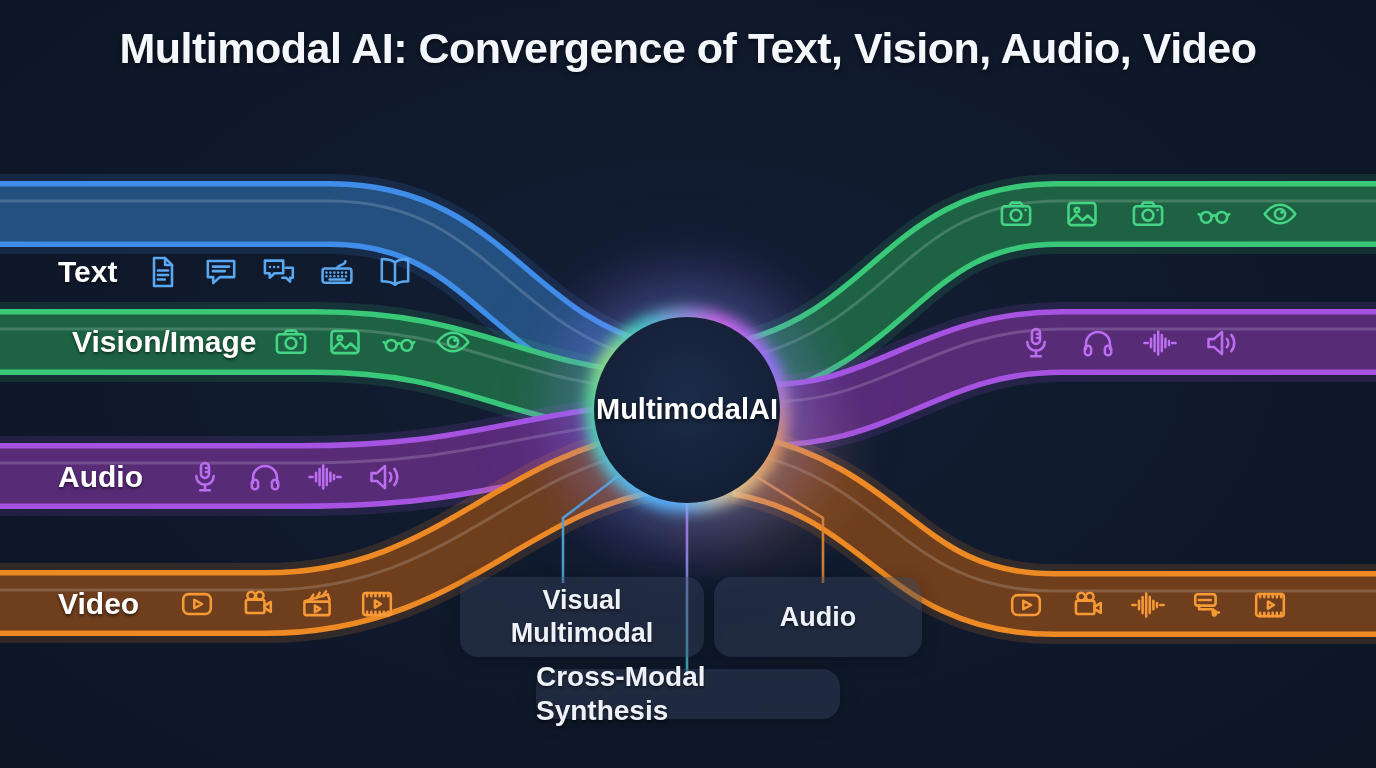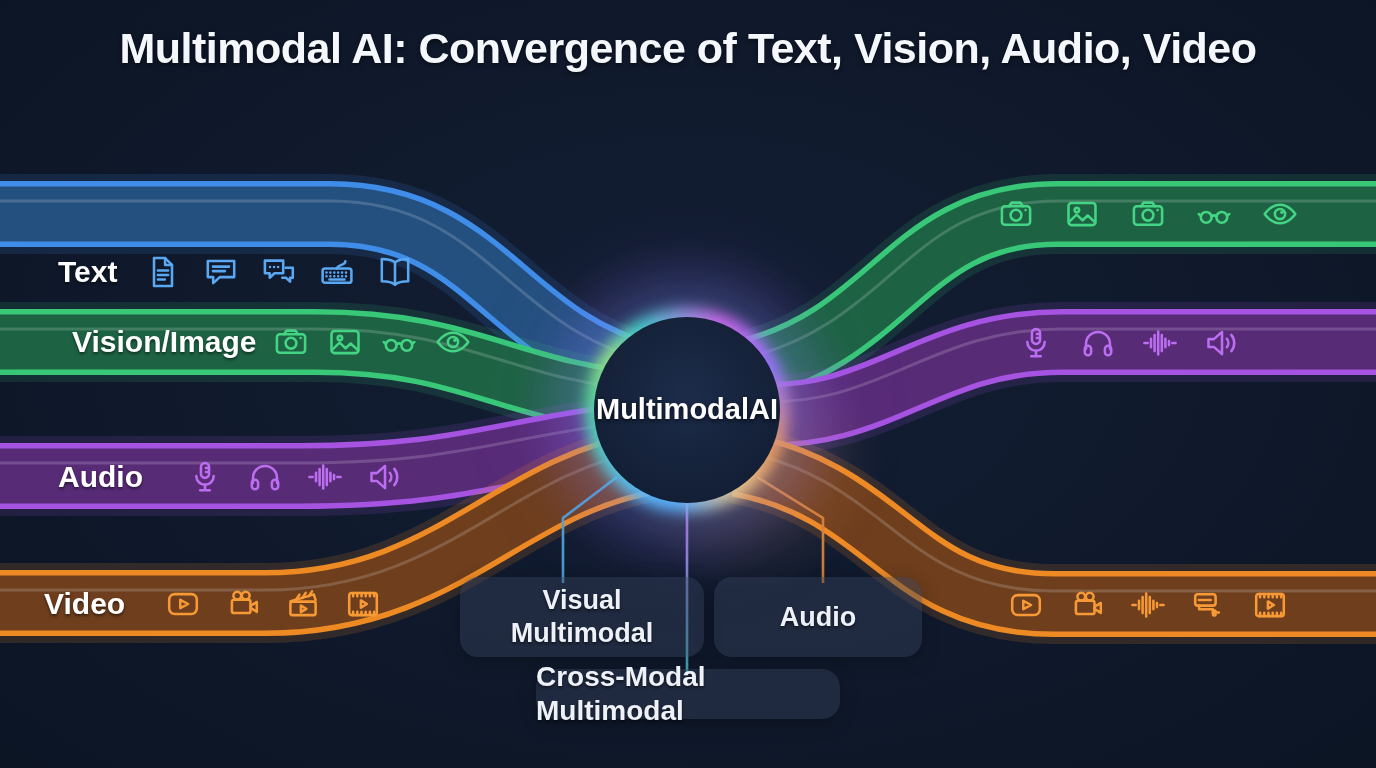--- a/index.html
+++ b/index.html
@@ -299,21 +299,21 @@
           </svg>
         </span>
       <span class="icn">
           <svg>
             <use href="#i-speaker"></use>
           </svg>
         </span>
     </span>
   </div>
 
-  <div class="band c-orange" style="left:0;top:572px;height:63px;padding-left:44px;">
+  <div class="band c-orange" style="left:0;top:572px;height:63px;padding-left:58px;">
     <span style="color:#fff">Video</span>
     <span class="icons" style="gap:24px;margin-left:40px;">
       <span class="icn">
           <svg>
             <use href="#i-play"></use>
           </svg>
         </span>
       <span class="icn">
           <svg>
             <use href="#i-videocam"></use>
@@ -418,16 +418,16 @@
   </div>
 
   <div class="cap" style="left:460px;top:577px;width:244px;height:80px;">
     <span>Visual</span>
     <span>Multimodal</span>
   </div>
   <div class="cap" style="left:714px;top:577px;width:208px;height:80px;">
     <span>Audio</span>
   </div>
   <div class="cap" style="left:536px;top:669px;width:304px;height:50px;font-size:28px;">
-    <span>Cross-Modal Multimodal</span>
+    <span>Cross-Modal Synthesis</span>
   </div>
 
 </div>
 
 </body></html>

